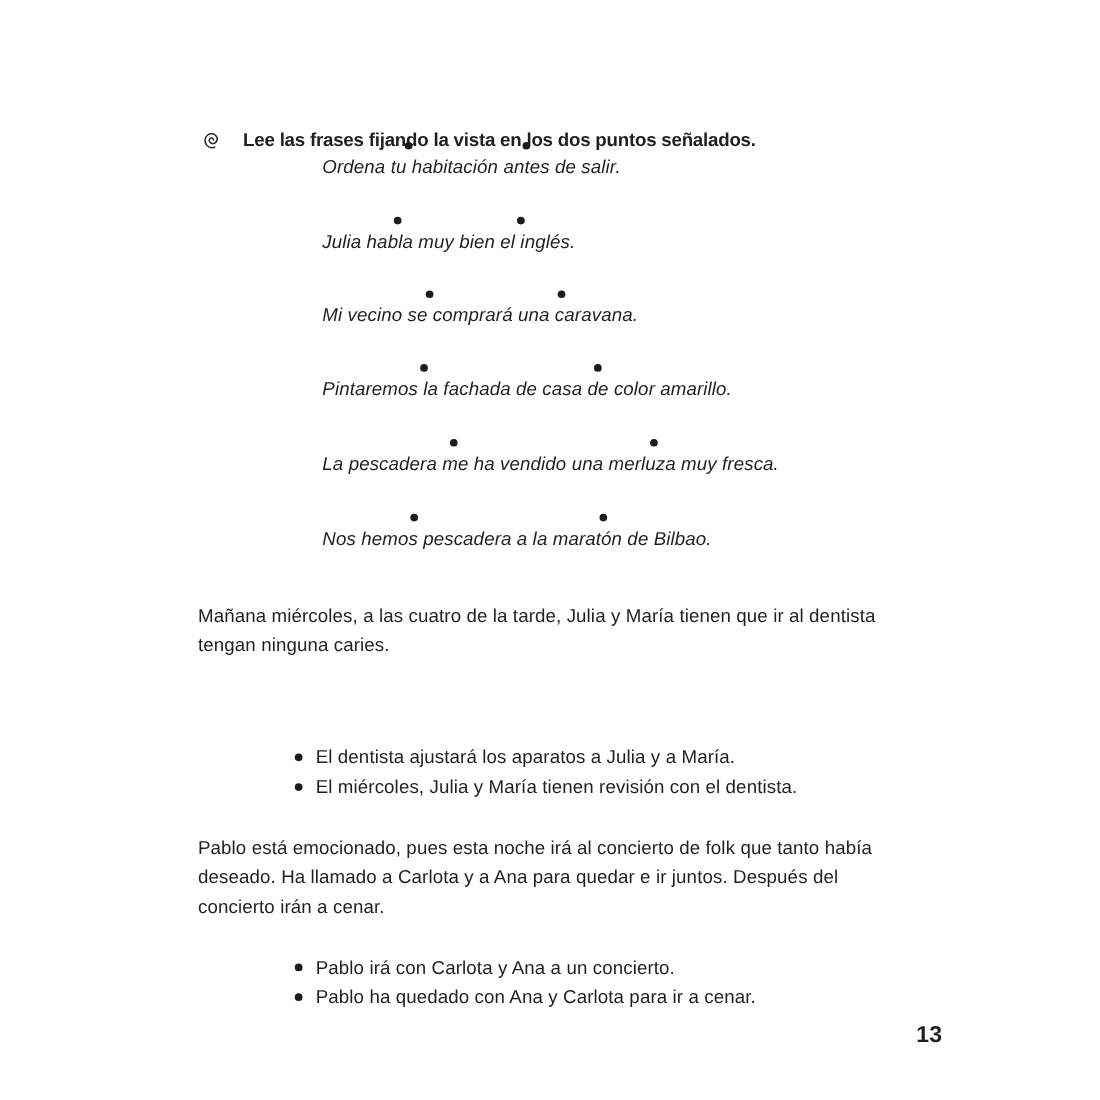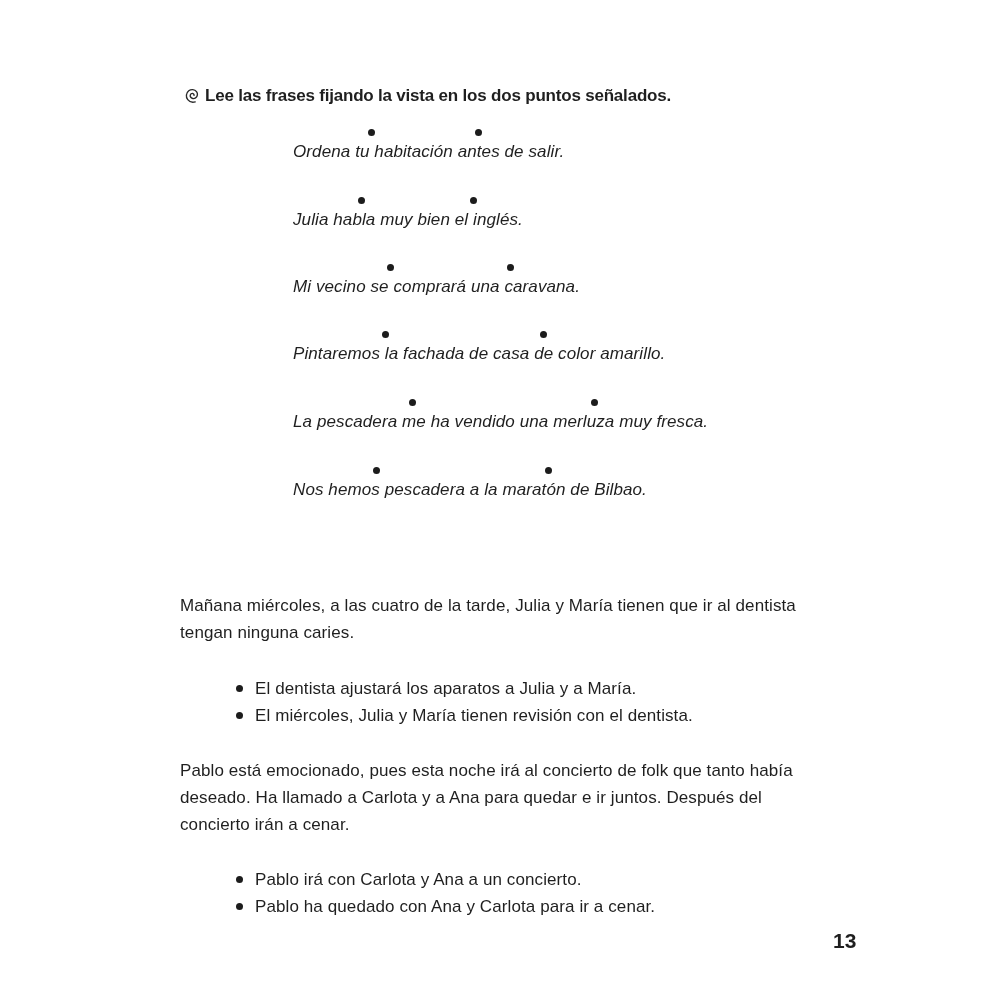--- a/index.html
+++ b/index.html
@@ -6,36 +6,37 @@
   .page{
     position:relative;
     width:1000px;height:1000px;
     background:#ffffff;
     font-family:"Liberation Sans","DejaVu Sans",sans-serif;
     color:#1f1f1f;
     overflow:hidden;
   }
   .heading{
     position:absolute;left:181px;
-    display:flex;align-items:center;gap:0;
+    display:flex;align-items:center;gap:16px;
     font-weight:700;font-size:17px;letter-spacing:-0.2px;
     white-space:nowrap;
+    margin-top:32px;
   }
   .spiral{display:inline-flex;align-items:center;justify-content:center;width:24px;height:24px;}
   .sentence{position:absolute;left:293px;}
   .dot{
     position:absolute;top:3px;width:7px;height:7px;
     background:#1c1c1c;border-radius:50%;
   }
   .sentence-text{
     margin-top:16px;font-size:17px;white-space:nowrap;letter-spacing:0.1px;font-style:italic;
   }
   .para{position:absolute;left:180px;}
   .pline{font-size:17px;line-height:27px;white-space:nowrap;letter-spacing:0.1px;}
-  .options{position:absolute;left:236px;text-align:center;}
+  .options{position:absolute;left:268px;text-align:center;}
   .option{display:flex;align-items:center;height:27px;}
   .bullet{
     width:7px;height:7px;border-radius:50%;
     background:#1c1c1c;margin-right:12px;flex:0 0 auto;
   }
   .option-text{font-size:17px;white-space:nowrap;letter-spacing:0.1px;}
   .page-num{
     position:absolute;left:833px;top:929px;
     font-weight:700;font-size:21px;
   }
@@ -84,21 +85,21 @@
     <div class="sentence-text">La pescadera me ha vendido una merluza muy fresca.</div>
   </div>
 
   <div class="sentence" style="top:464px">
     <span class="dot" style="left: 80px;"></span>
     <span class="dot" style="left: 252px;"></span>
     <div class="sentence-text">Nos hemos pescadera a la maratón de Bilbao.</div>
   </div>
 
 
-  <div class="para" style="top:592px">
+  <div class="para" style="top:546px">
     <div class="pline">Mañana miércoles, a las cuatro de la tarde, Julia y María tienen que ir al dentista</div>
     <div class="pline">tengan ninguna caries.</div>
   </div>
 
   <div class="options" style="top:675px">
     <div class="option">
       <span class="bullet"></span>
       <span class="option-text">El dentista ajustará los aparatos a Julia y a María.</span>
     </div>
     <div class="option">

